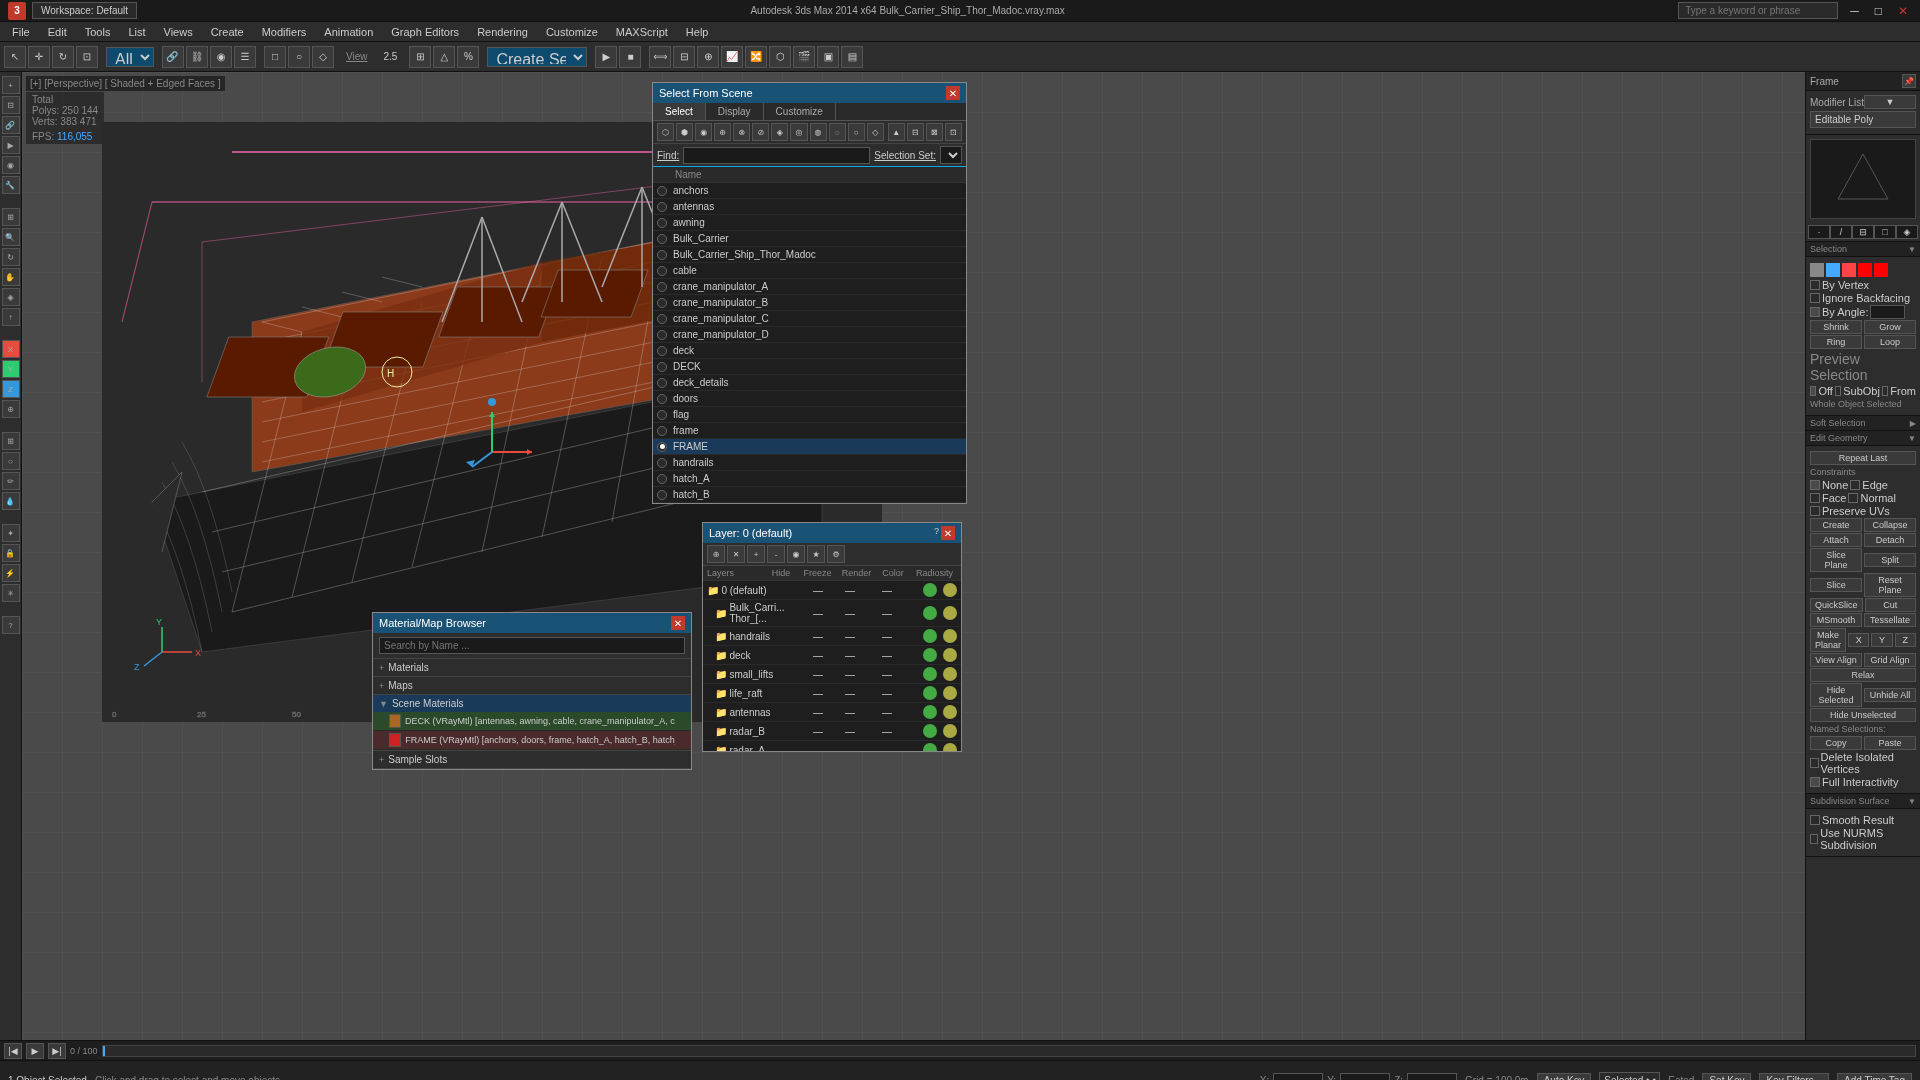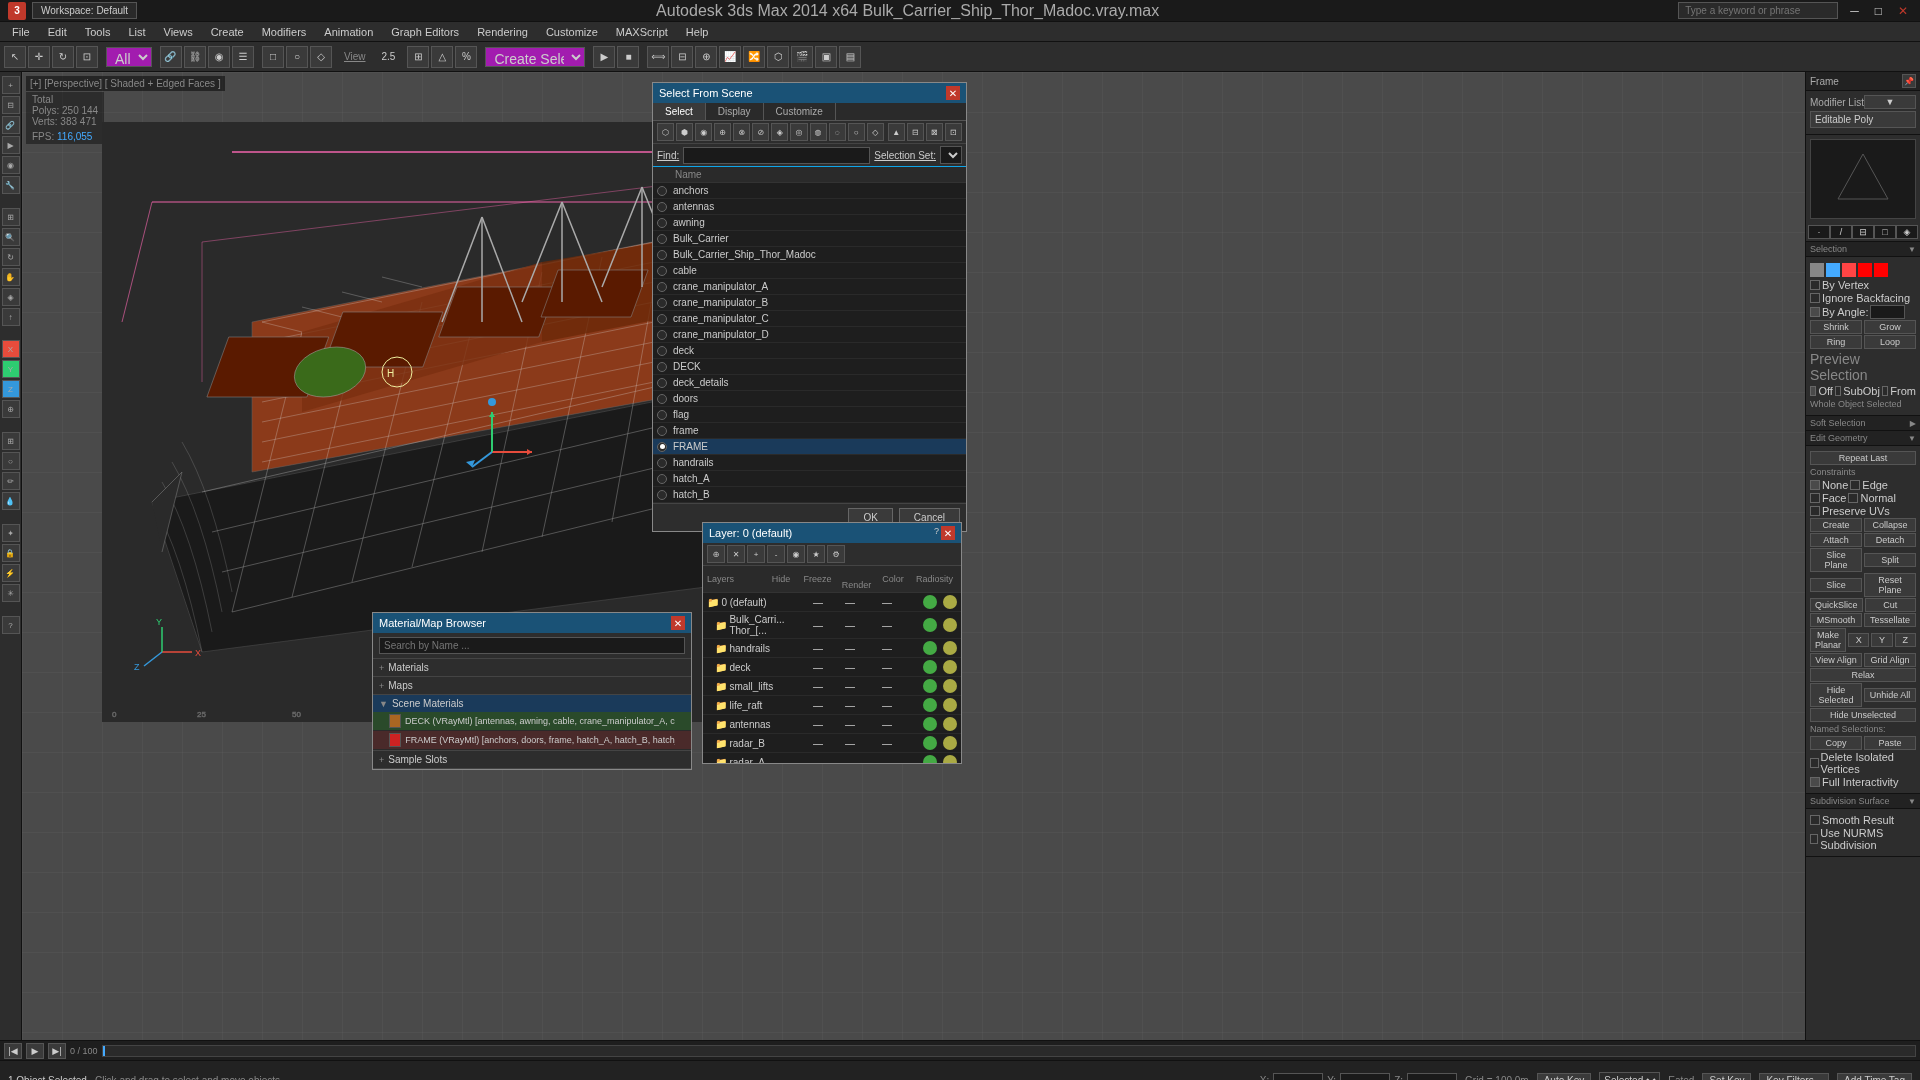--- a/index.html
+++ b/index.html
@@ -7,41 +7,41 @@
 
     
     #titlebar {
       width: 100%; height: 22px; background: #1a1a1a;
       display: flex; align-items: center; justify-content: space-between;
       padding: 0 8px; border-bottom: 1px solid #111;
     }
     #titlebar .left { display: flex; align-items: center; gap: 6px; }
     #titlebar .left .logo { width: 18px; height: 18px; background: #c0392b; border-radius: 2px; display: flex; align-items: center; justify-content: center; font-weight: bold; font-size: 10px; color: #fff; }
     #titlebar .left .workspace { background: #2a2a2a; border: 1px solid #555; padding: 2px 8px; font-size: 10px; }
-    #titlebar .center { font-size: 16px; color: #aaa; }
+    #titlebar .center { font-size: 10px; color: #aaa; }
     #titlebar .right { display: flex; align-items: center; gap: 8px; }
     #titlebar .right .search { background: #2a2a2a; border: 1px solid #555; padding: 2px 6px; font-size: 10px; width: 160px; color: #888; }
 
     
     #menubar {
       width: 100%; height: 20px; background: #2d2d2d;
       display: flex; align-items: center; padding: 0 4px;
       border-bottom: 1px solid #111; gap: 2px;
     }
     .menu-item { padding: 2px 8px; font-size: 11px; color: #ccc; cursor: pointer; }
 
     
     #toolbar {
       width: 100%; height: 30px; background: #2d2d2d;
       display: flex; align-items: center; padding: 0 4px;
       border-bottom: 1px solid #111; gap: 2px;
     }
     .tb-btn { width: 22px; height: 22px; background: #3a3a3a; border: 1px solid #555; cursor: pointer; display: flex; align-items: center; justify-content: center; font-size: 10px; color: #ccc; }
     .tb-sep { width: 4px; }
-    .tb-dropdown { background: #a21caf; border: 1px solid #555; padding: 2px 4px; font-size: 14px; color: #ccc; height: 20px; }
+    .tb-dropdown { background: #0c4a6e; border: 1px solid #555; padding: 2px 4px; font-size: 16px; color: #ccc; height: 20px; }
 
     
     #main { display: flex; width: 100%; height: calc(1080px - 72px - 40px); }
 
     
     #left-sidebar {
       width: 22px; background: #2d2d2d; border-right: 1px solid #111;
       display: flex; flex-direction: column; align-items: center; padding-top: 4px; gap: 2px;
     }
     .ls-icon { width: 18px; height: 18px; background: #3a3a3a; border: 1px solid #555; display: flex; align-items: center; justify-content: center; font-size: 8px; cursor: pointer; color: #aaa; }
@@ -552,24 +552,20 @@
         <div class="scene-item"><div class="scene-radio"></div>deck_details</div>
         <div class="scene-item"><div class="scene-radio"></div>doors</div>
         <div class="scene-item"><div class="scene-radio"></div>flag</div>
         <div class="scene-item"><div class="scene-radio"></div>frame</div>
         <div class="scene-item selected"><div class="scene-radio checked"></div>FRAME</div>
         <div class="scene-item"><div class="scene-radio"></div>handrails</div>
         <div class="scene-item"><div class="scene-radio"></div>hatch_A</div>
         <div class="scene-item"><div class="scene-radio"></div>hatch_B</div>
 
       </div>
-      <div class="dialog-footer">
-        <button class="dialog-btn">OK</button>
-        <button class="dialog-btn">Cancel</button>
-      </div>
     </div>
 
     <div id="layer-dialog">
       <div class="dialog-titlebar">
         <span>Layer: 0 (default)</span>
         <div style="display:flex;gap:2px;">
           <span style="font-size:9px;color:#ccc;">?</span>
           <button class="dialog-close">✕</button>
         </div>
       </div>
@@ -579,21 +575,21 @@
         <button class="layer-tool-btn">+</button>
         <button class="layer-tool-btn">-</button>
         <button class="layer-tool-btn">◉</button>
         <button class="layer-tool-btn">★</button>
         <button class="layer-tool-btn">⚙</button>
       </div>
       <div class="layer-header">
         <span style="flex:1;">Layers</span>
         <span style="width:30px;text-align:center;">Hide</span>
         <span style="width:35px;text-align:center;">Freeze</span>
-        <span style="width:35px;text-align:center;margin-top:12px;">Render</span>
+        <span style="width:35px;text-align:center;">Render</span>
         <span style="width:30px;text-align:center;">Color</span>
         <span style="width:45px;text-align:center;">Radiosity</span>
       </div>
       <div class="layer-list">
         <div class="layer-item">
           <span>📁</span>
             <span style="flex:1;">0 (default)</span>
           <span style="width:30px;">—</span>
             <span style="width:35px;">—</span>
             <span style="width:35px;">—</span>

